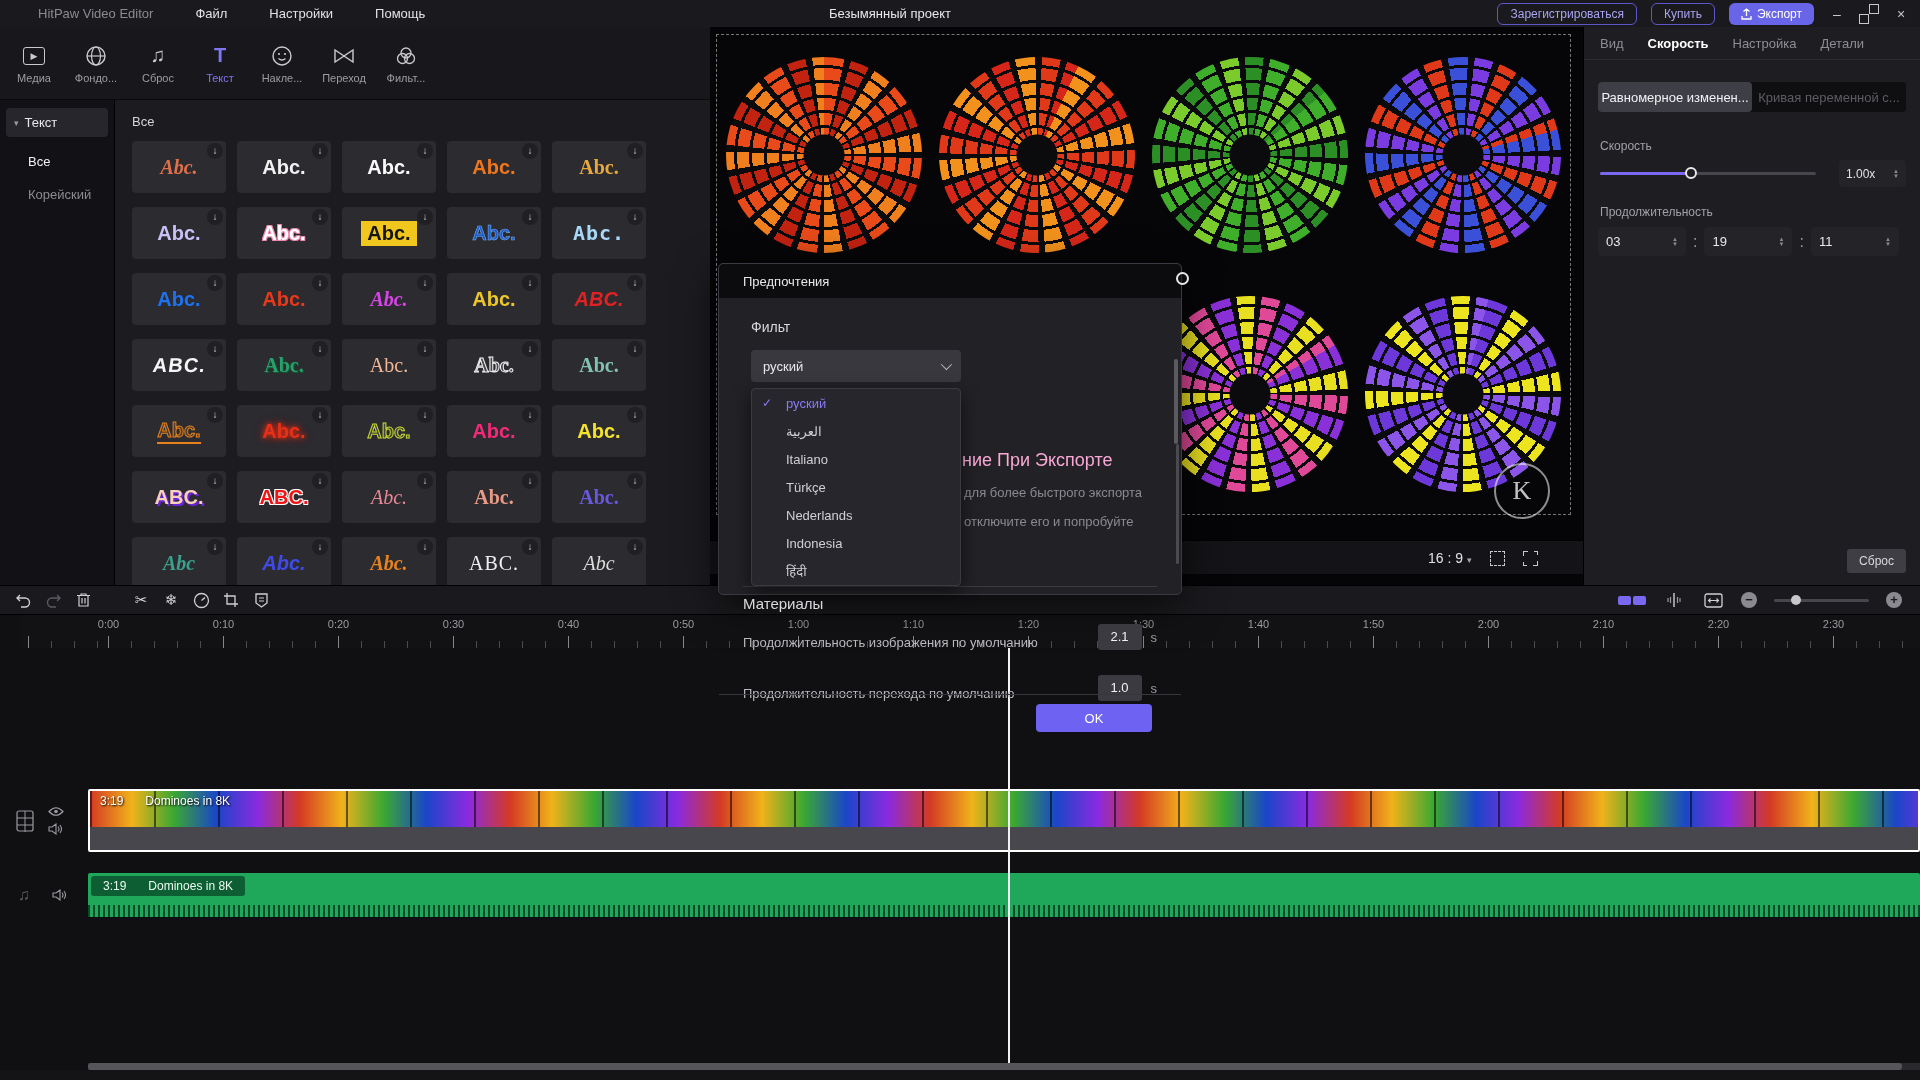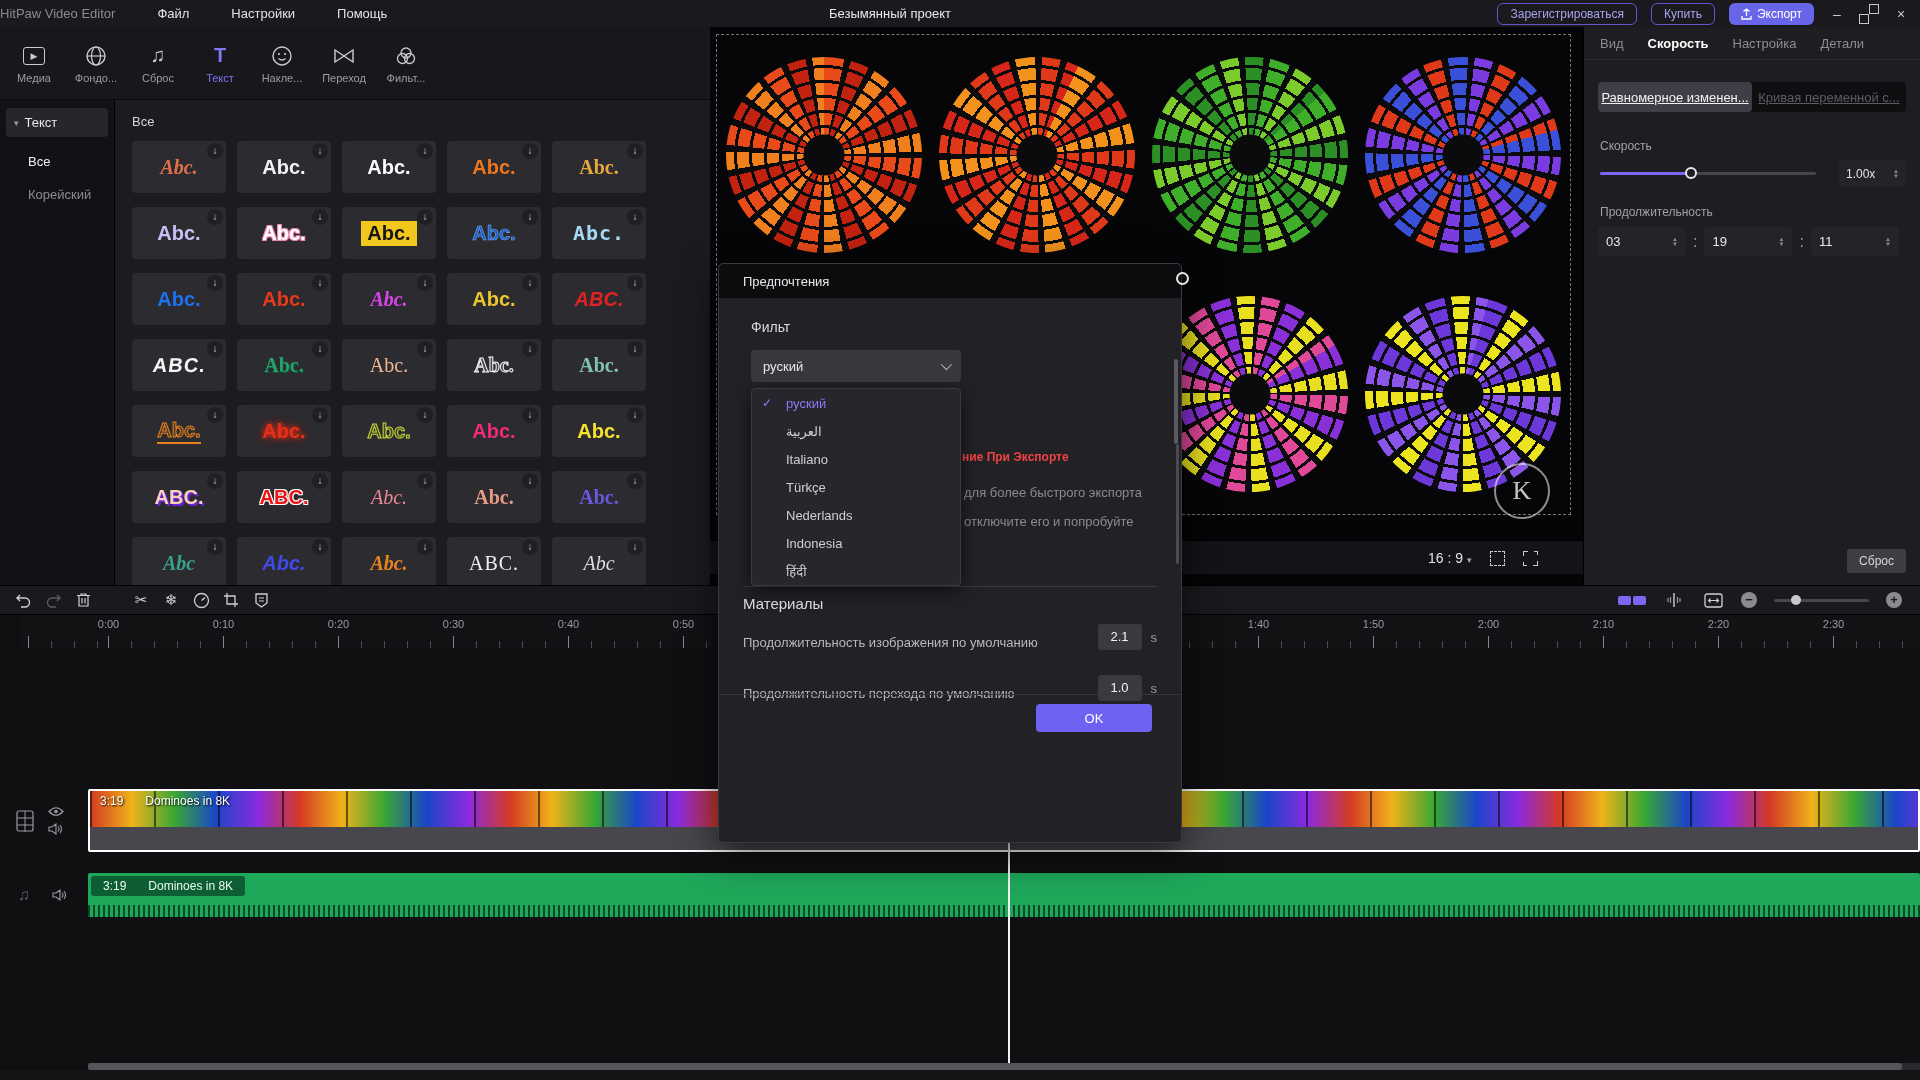--- a/index.html
+++ b/index.html
@@ -1,21 +1,21 @@
 <!DOCTYPE html>
 <html><head>
 <meta charset="utf-8">
 <style>
   *{margin:0;padding:0;box-sizing:border-box;font-family:"Liberation Sans",sans-serif;}
   html,body{background:#000;}
   #app{position:relative;width:1920px;height:1080px;background:#101013;overflow:hidden;color:#ddd;}
 
   
   #titlebar{position:absolute;left:0;top:0;width:1920px;height:27px;background:#1a1a1e;display:flex;align-items:center;z-index:5;}
-  .app-title{color:#8a8a90;font-size:13px;}
+  .app-title{color:#8a8a90;font-size:13px;margin-left:38px;}
   .menu{color:#e2e2e6;font-size:13px;margin-left:42px;cursor:default;}
   .proj-title{position:absolute;left:890px;transform:translateX(-50%);color:#e8e8ec;font-size:13px;}
   .tb-right{position:absolute;right:10px;display:flex;align-items:center;gap:14px;}
   .btn-outline{border:1px solid #5d57c9;color:#a9a4f0;font-size:12px;border-radius:6px;padding:3px 12px;background:transparent;}
   .btn-export{background:#6865e8;color:#fff;font-size:12px;border:none;border-radius:6px;padding:4px 12px;display:flex;align-items:center;gap:5px;}
   .winctl{color:#c8c8cc;font-size:14px;width:18px;text-align:center;}
   .restore-ic{position:relative;width:11px;height:11px;}
   .restore-ic::before{content:"";position:absolute;left:0;bottom:0;width:8px;height:8px;border:1px solid #c8c8cc;}
   .restore-ic::after{content:"";position:absolute;right:0;top:0;width:8px;height:8px;border:1px solid #c8c8cc;}
 
@@ -95,21 +95,21 @@
   .fs-ic::after{content:"";position:absolute;right:0;bottom:0;width:4px;height:4px;border-right:1.5px solid #c9c9ce;border-bottom:1.5px solid #c9c9ce;}
   .fs-ic .c2{position:absolute;right:0;top:0;width:4px;height:4px;border-right:1.5px solid #c9c9ce;border-top:1.5px solid #c9c9ce;}
   .fs-ic .c3{position:absolute;left:0;bottom:0;width:4px;height:4px;border-left:1.5px solid #c9c9ce;border-bottom:1.5px solid #c9c9ce;}
   #sel-handle{position:absolute;left:1176px;top:272px;width:13px;height:13px;border:2px solid #e8e8e8;border-radius:50%;background:rgba(20,20,20,.4);z-index:40;}
 
   
   #rightpanel{position:absolute;left:1583px;top:27px;width:337px;height:558px;background:#1d1d22;border-left:1px solid #000;}
   .rp-tabs{display:flex;gap:24px;padding:9px 0 8px 16px;border-bottom:1px solid #2c2c32;font-size:13px;color:#8d8d93;}
   .rp-tabs .active{color:#fff;font-weight:bold;}
   .seg{position:absolute;left:14px;top:55px;width:308px;height:30px;background:#0f0f12;border-radius:4px;display:flex;font-size:13px;}
-  .seg div{flex:1;display:flex;align-items:center;justify-content:center;white-space:nowrap;overflow:hidden;text-decoration:underline;}
+  .seg div{flex:1;display:flex;align-items:center;justify-content:center;white-space:nowrap;overflow:hidden;}
   .seg .on{background:#3e3e46;border-radius:4px;color:#f2f2f5;}
   .seg .off{color:#5c5c63;}
   .rp-label{position:absolute;left:16px;font-size:12px;color:#a0a0a6;}
   .slider-track{position:absolute;left:16px;top:145px;width:216px;height:3px;background:#46464c;border-radius:2px;}
   .slider-fill{width:42%;height:3px;background:#7a68f0;border-radius:2px;}
   .slider-thumb{position:absolute;left:calc(42% - 6px);top:-5px;width:12px;height:12px;border:2px solid #e8e8ec;border-radius:50%;background:#1d1d22;}
   .val-box{position:absolute;left:255px;top:133px;width:67px;height:27px;background:#232328;border-radius:4px;display:flex;align-items:center;justify-content:space-between;padding:0 7px;font-size:12px;color:#e2e2e6;}
   .spin{display:flex;flex-direction:column;font-size:6px;color:#8a8a90;line-height:5px;}
   .dur-row{position:absolute;left:14px;top:200px;display:flex;align-items:center;gap:7px;}
   .dur-box{width:88px;height:29px;background:#232328;border-radius:4px;display:flex;align-items:center;justify-content:space-between;padding:0 8px;font-size:13px;color:#e8e8ec;}
@@ -153,33 +153,33 @@
   .clip-audio{position:absolute;left:88px;top:225px;right:0;height:44px;background:#1fa85a;border-radius:2px;overflow:hidden;}
   .audio-chip{position:absolute;left:3px;top:3px;background:rgba(10,70,40,.75);border-radius:3px;padding:3px 12px;font-size:12px;color:#eafaf0;display:flex;gap:22px;}
   .wave{position:absolute;left:0;bottom:0;right:0;height:12px;
     background:repeating-linear-gradient(90deg,rgba(8,70,38,.95) 0 2px,rgba(8,70,38,0) 2px 5px);}
   #playhead{position:absolute;left:1008px;top:648px;width:2px;height:415px;background:#f2f2f5;z-index:12;}
   #hscroll{position:absolute;left:88px;top:1063px;width:1832px;height:7px;background:#2a2a2e;}
   #hscroll i{display:block;width:99%;height:7px;background:#55555a;border-radius:3px;}
   #bottomstrip{position:absolute;left:0;top:1070px;width:1920px;height:10px;background:#141417;}
 
   
-  #dialog{position:absolute;left:718px;top:263px;width:464px;height:580px;background:#212126;border:1px solid #3a3a40;border-radius:5px;box-shadow:0 10px 40px rgba(0,0,0,.65);z-index:30;}
+  #dialog{position:absolute;left:718px;top:263px;width:464px;height:332px;background:#212126;border:1px solid #3a3a40;border-radius:5px;box-shadow:0 10px 40px rgba(0,0,0,.65);z-index:30;}
   .dlg-title{height:34px;background:#0c0c0f;border-radius:5px 5px 0 0;display:flex;align-items:center;padding-left:24px;font-size:13px;color:#e8e8ea;}
   .dlg-lang-label{position:absolute;left:32px;top:55px;font-size:14px;color:#d8d8dc;}
   .dlg-select{position:absolute;left:32px;top:86px;width:210px;height:32px;background:#38383e;border-radius:4px;display:flex;align-items:center;justify-content:space-between;padding:0 12px;font-size:13px;color:#e8e8ec;}
   .chev{width:8px;height:8px;border-right:1.5px solid #b8b8be;border-bottom:1.5px solid #b8b8be;transform:rotate(45deg) translateY(-2px);}
   .dlg-list{position:absolute;left:32px;top:124px;width:210px;height:198px;background:#26262c;border:1px solid #3a3a40;border-radius:4px;box-shadow:0 6px 18px rgba(0,0,0,.5);z-index:3;overflow:hidden;}
   .lang-item{height:28px;display:flex;align-items:center;padding-left:34px;font-size:13px;color:#d0d0d4;position:relative;}
   .lang-item .check{position:absolute;left:10px;font-size:12px;color:#8b7bf5;display:none;}
   .lang-item.sel{color:#8b7bf5;}
   .lang-item.sel .check{display:block;}
   .list-scroll{position:absolute;right:3px;top:95px;width:4px;height:85px;background:#5a5a60;border-radius:2px;}
   .occl{position:absolute;z-index:1;white-space:nowrap;}
-  .occl1{left:243px;top:186px;font-size:12px;color:#ef4444;font-weight:bold;}
+  .occl1{left:243px;top:186px;font-size:18px;color:#f9a8d4;font-weight:normal;}
   .occl2{left:245px;top:221px;font-size:13px;color:#8a8a90;}
   .occl3{left:245px;top:250px;font-size:13px;color:#8a8a90;text-align:center;}
   .dlg-div{position:absolute;left:24px;right:24px;top:322px;height:1px;background:#3a3a40;}
   .dlg-materials{position:absolute;left:24px;top:331px;font-size:15px;color:#e0e0e4;}
   .dlg-row{position:absolute;left:24px;right:24px;display:flex;align-items:center;}
   .dlg-row .lb{flex:1;font-size:13px;color:#b8b8bd;margin-top:10px;}
   .num-box{width:44px;height:26px;background:#3a3a40;border-radius:3px;color:#f2f2f5;font-size:13px;text-align:center;line-height:26px;margin-right:9px;}
   .unit{font-size:13px;color:#9a9aa0;}
   .dlg-footer-div{position:absolute;left:0;right:0;top:430px;height:1px;background:#36363c;}
   .ok-btn{position:absolute;left:317px;top:440px;width:116px;height:28px;background:#6e62f2;border:none;border-radius:4px;color:#fff;font-size:13px;}

